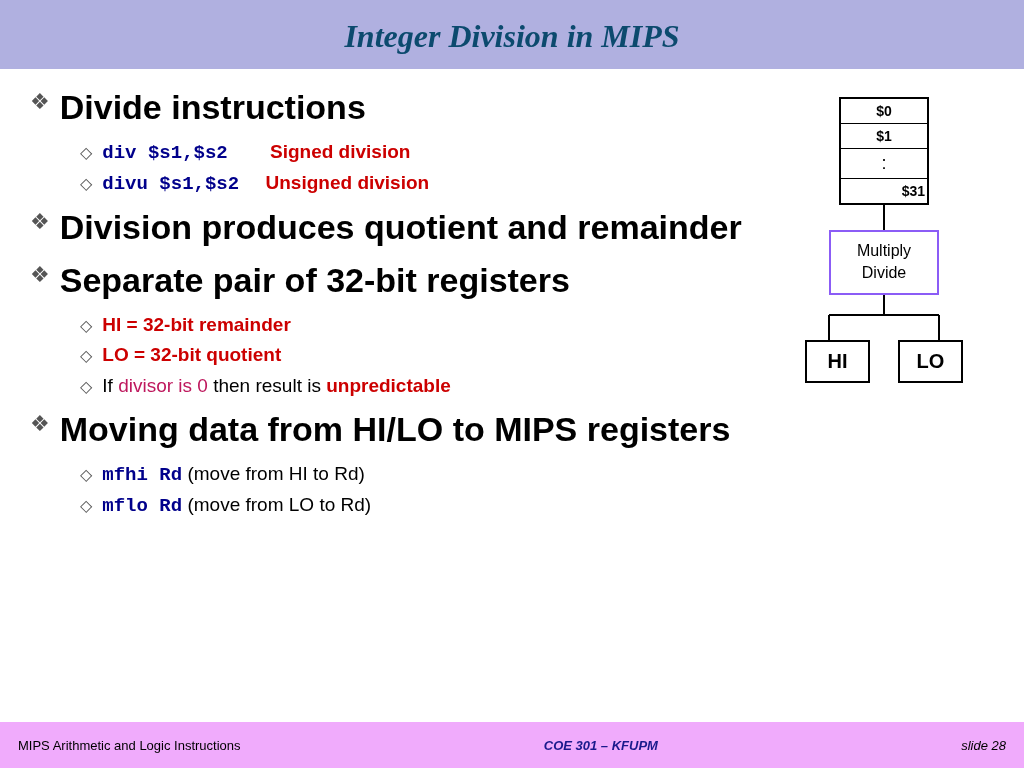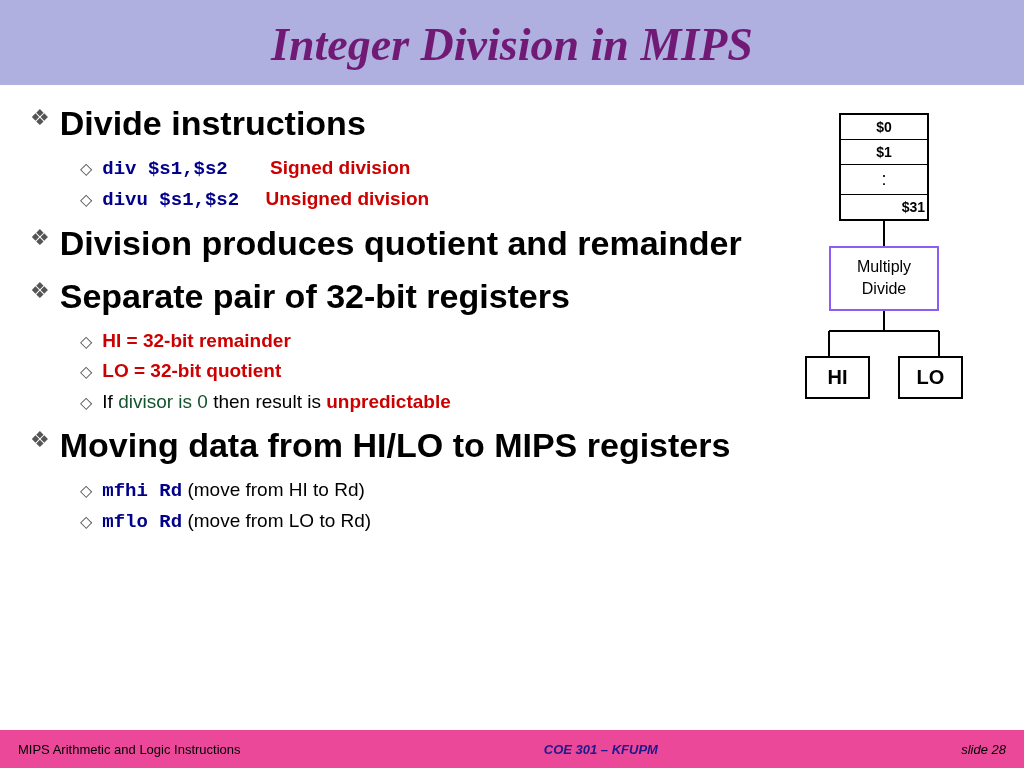--- a/index.html
+++ b/index.html
@@ -14,22 +14,22 @@
 
     
     #header {
       background: #b0b0e0;
       text-align: center;
       padding: 18px 10px 14px;
     }
     #header h1 {
       font-family: Georgia, 'Times New Roman', serif;
       font-style: italic;
-      font-size: 46px;
-      color: #701a75;
+      font-size: 32px;
+      color: #0c4a6e;
       font-weight: bold;
     }
 
     
     #main {
       display: flex;
       padding: 18px 30px 0 30px;
       height: calc(768px - 110px - 38px);
     }
 
@@ -93,21 +93,21 @@
       font-weight: bold;
       margin-top: 40px;
     }
 
     .red-bold {
       color: #cc0000;
       font-weight: bold;
     }
 
     .blue-text {
-      color: #14532d;
+      color: #be185d;
       text-align: right;
     }
 
     .unpredictable {
       color: #cc0000;
       font-weight: bold;
       font-size: 19px;
     }
 
     
@@ -182,22 +182,22 @@
       flex-direction: column;
       align-items: center;
     }
 
     
     #footer {
       position: absolute;
       bottom: 0;
       left: 0;
       right: 0;
-      height: 38px;
-      background: #ec4899;
+      height: 46px;
+      background: #f0abfc;
       display: flex;
       align-items: center;
       justify-content: space-between;
       padding: 0 18px;
       font-size: 13px;
       color: #000;
     }
 
     .footer-center {
       font-style: italic;

